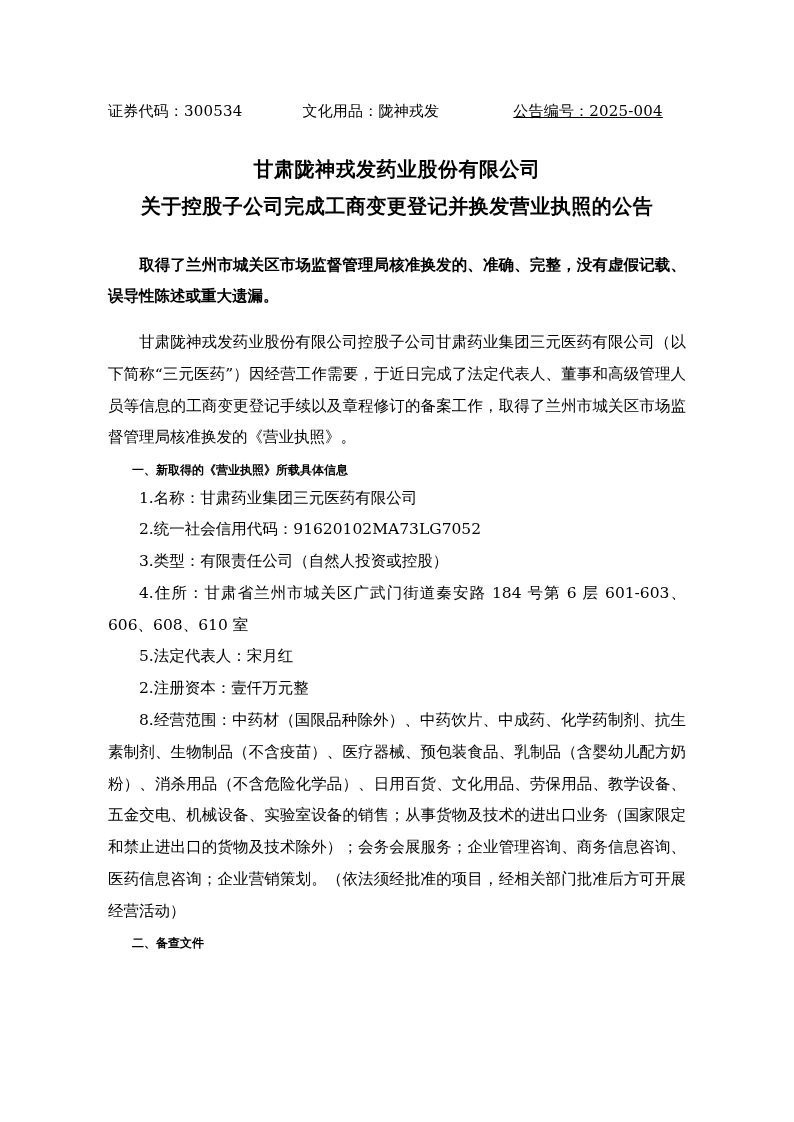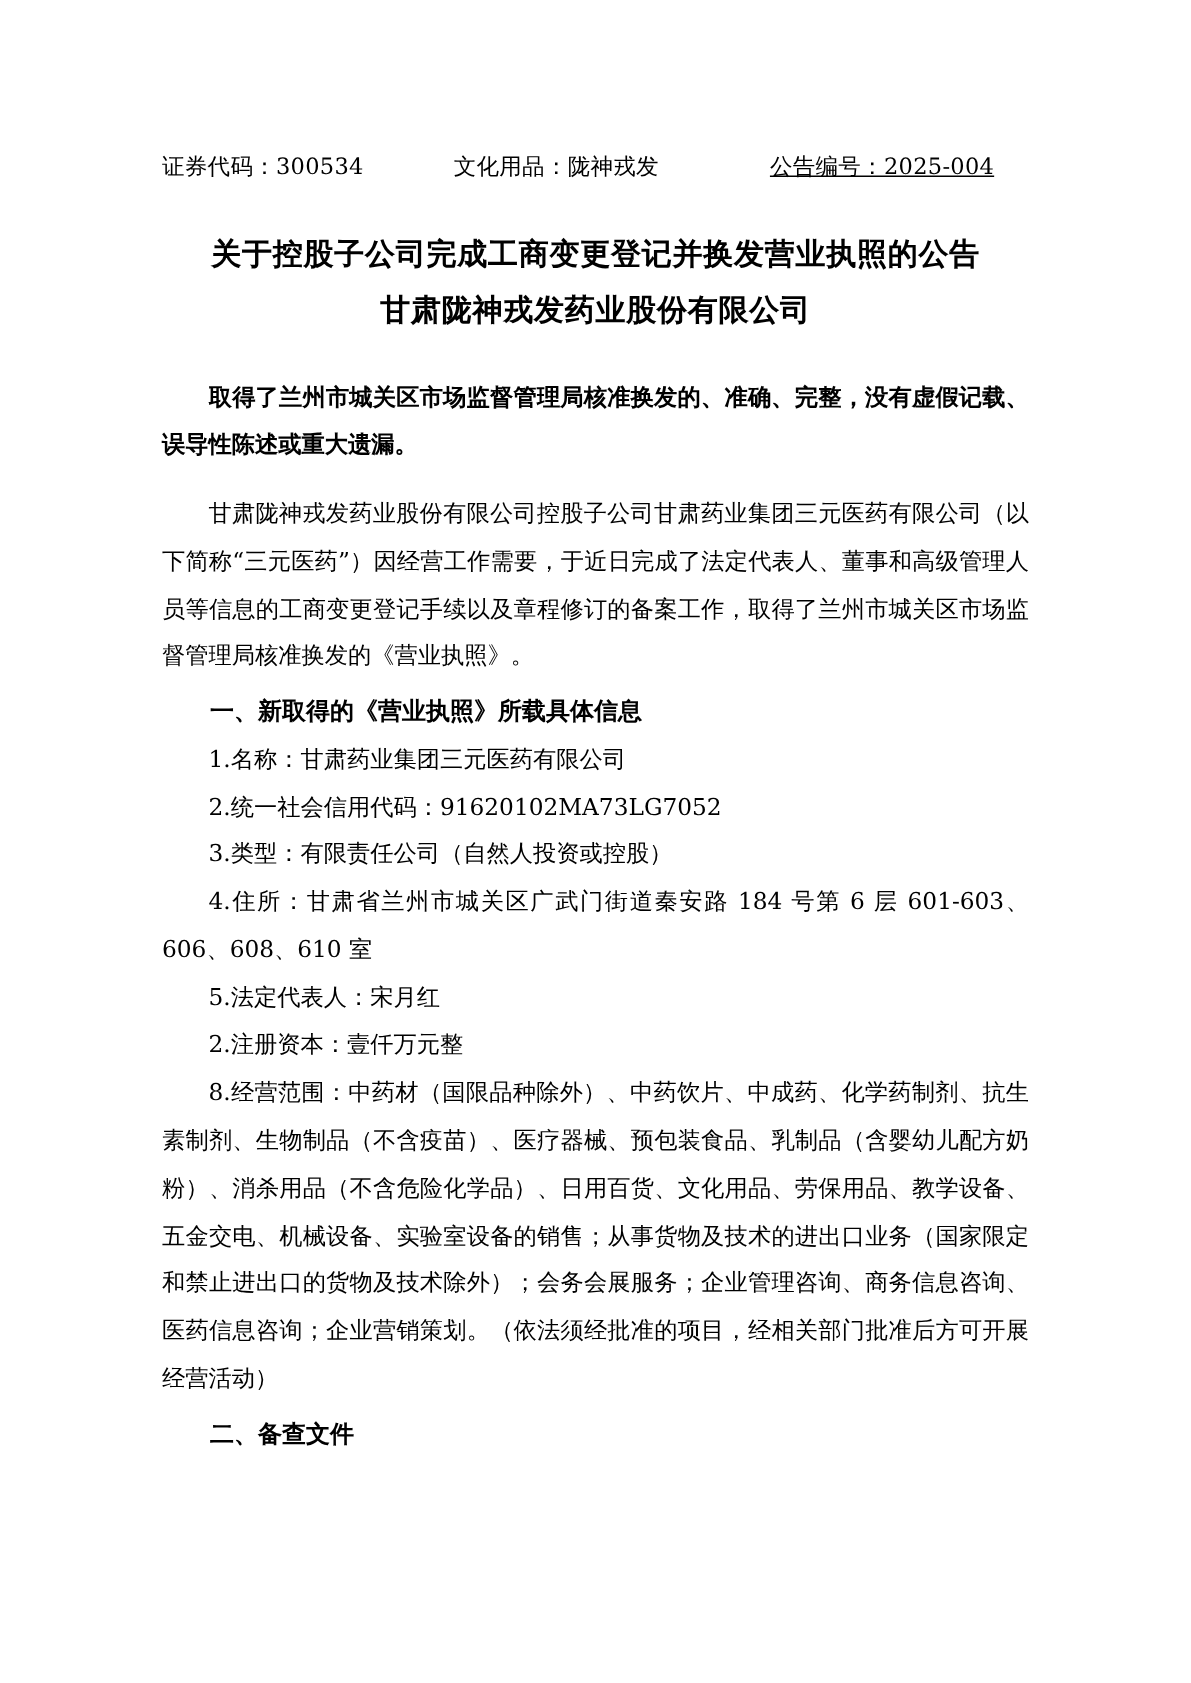--- a/index.html
+++ b/index.html
@@ -63,21 +63,21 @@
   p.body {
     font-size: 15.5px;
     line-height: 2.05;
     text-align: justify;
     text-justify: inter-ideograph;
     margin: 0 0 2px 0;
   }
   p.body.indent2 { text-indent: 2em; }
 
   .sec-head {
-    font-size: 16px;
+    font-size: 12px;
     font-weight: bold;
     line-height: 2.05;
     text-indent: 2em;
     margin: 4px 0 0 0;
   }
   .item {
     font-size: 15.5px;
     line-height: 2.05;
     text-indent: 2em;
     margin: 0;
@@ -90,22 +90,22 @@
 
 <div class="page">
 
   <div class="header-line">
     <span class="hcell code">证券代码：300534</span>
     <span class="hcell name">文化用品：陇神戎发</span>
     <span class="hcell num">公告编号：2025-004</span>
   </div>
 
   <div class="title-block">
+    <div class="title-line">甘肃陇神戎发药业股份有限公司</div>
     <div class="title-line">关于控股子公司完成工商变更登记并换发营业执照的公告</div>
-    <div class="title-line">甘肃陇神戎发药业股份有限公司</div>
   </div>
 
   <div class="statement"><span class="indent"></span><span>取得了兰州市城关区市场监督管理局核准换发的、准确、完整，没有虚假记载、误导性陈述或重大遗漏。</span></div>
 
   <p class="body indent2">甘肃陇神戎发药业股份有限公司控股子公司甘肃药业集团三元医药有限公司（以下简称“三元医药”）因经营工作需要，于近日完成了法定代表人、董事和高级管理人员等信息的工商变更登记手续以及章程修订的备案工作，取得了兰州市城关区市场监督管理局核准换发的《营业执照》。</p>
 
   <p class="sec-head">一、新取得的《营业执照》所载具体信息</p>
 
   <p class="item">1.名称：甘肃药业集团三元医药有限公司</p>
   <p class="item">2.统一社会信用代码：91620102MA73LG7052</p>

